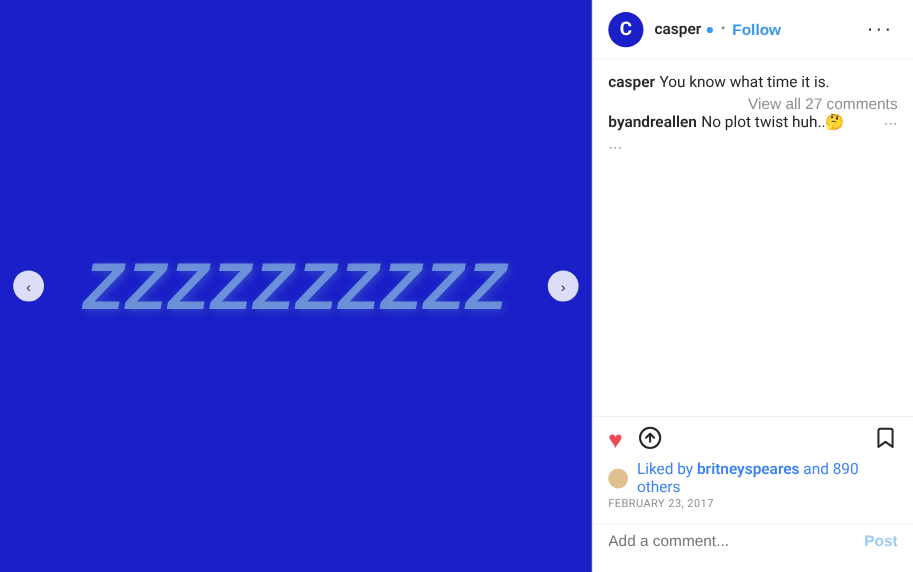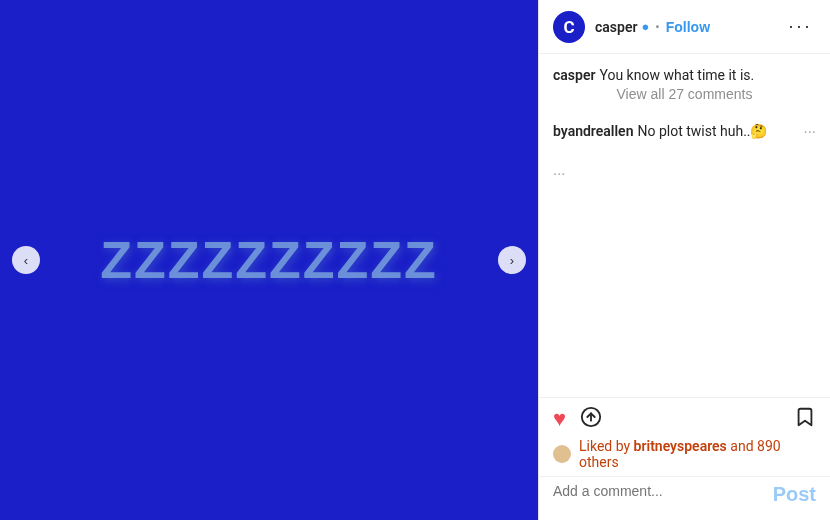--- a/index.html
+++ b/index.html
@@ -20,22 +20,23 @@
       position: relative;
       flex-shrink: 0;
       display: flex;
       align-items: center;
       justify-content: center;
       overflow: hidden;
     }
 
     .zzz-text {
       color: rgba(120, 160, 220, 0.85);
-      font-size: 52px;
+      font-size: 60px;
       font-weight: 900;
+      font-style: italic;
       letter-spacing: 2px;
       user-select: none;
       font-family: Arial, sans-serif;
       text-shadow: 2px 2px 8px rgba(80, 120, 200, 0.5);
     }
 
     .nav-arrow {
       position: absolute;
       top: 50%;
       transform: translateY(-50%);
@@ -151,31 +152,30 @@
       margin-right: 4px;
     }
 
     .view-comments {
       color: #8e8e8e;
       font-size: 14px;
       cursor: pointer;
       background: none;
       border: none;
       padding: 0;
-      text-align: center;
+      text-align: right;
     }
 
     .comment-item {
       font-size: 14px;
       color: #262626;
       line-height: 1.4;
       display: flex;
       align-items: flex-start;
       justify-content: space-between;
-      margin-top: 20px;
     }
 
     .comment-item .username {
       font-weight: 600;
       margin-right: 4px;
     }
 
     .comment-more-icon {
       color: #aaa;
       font-size: 16px;
@@ -217,21 +217,21 @@
     .likes-avatar {
       width: 18px;
       height: 18px;
       border-radius: 50%;
       background: #e0c090;
       flex-shrink: 0;
     }
 
     .likes-text {
       font-size: 14px;
-      color: #c2410c;
+      color: #3b82f6;
     }
 
     .likes-text strong {
       font-weight: 600;
     }
 
     .timestamp {
       font-size: 10px;
       color: #8e8e8e;
       text-transform: uppercase;
@@ -253,21 +253,21 @@
       border: none;
       outline: none;
       font-size: 14px;
       color: #262626;
       background: transparent;
     }
 
     .post-btn {
       color: #3897f0;
       font-weight: 600;
-      font-size: 20px;
+      font-size: 14px;
       cursor: pointer;
       background: none;
       border: none;
       opacity: 0.5;
     }
   </style>
 </head>
 <body>
 
 <div class="image-panel">
@@ -327,20 +327,21 @@
       </button>
     </div>
 
     <div class="likes-row">
       <div class="likes-avatar"></div>
       <span class="likes-text">
         <span>Liked by </span><strong>britneyspeares</strong><span> and 890 others</span>
       </span>
     </div>
 
+    <div class="timestamp">FEBRUARY 23, 2017</div>
   </div>
 
   <div class="comment-input-row">
     <input class="comment-input" type="text" placeholder="Add a comment..." style="">
     <button class="post-btn">Post</button>
   </div>
 
 </div>
 
 </body></html>

